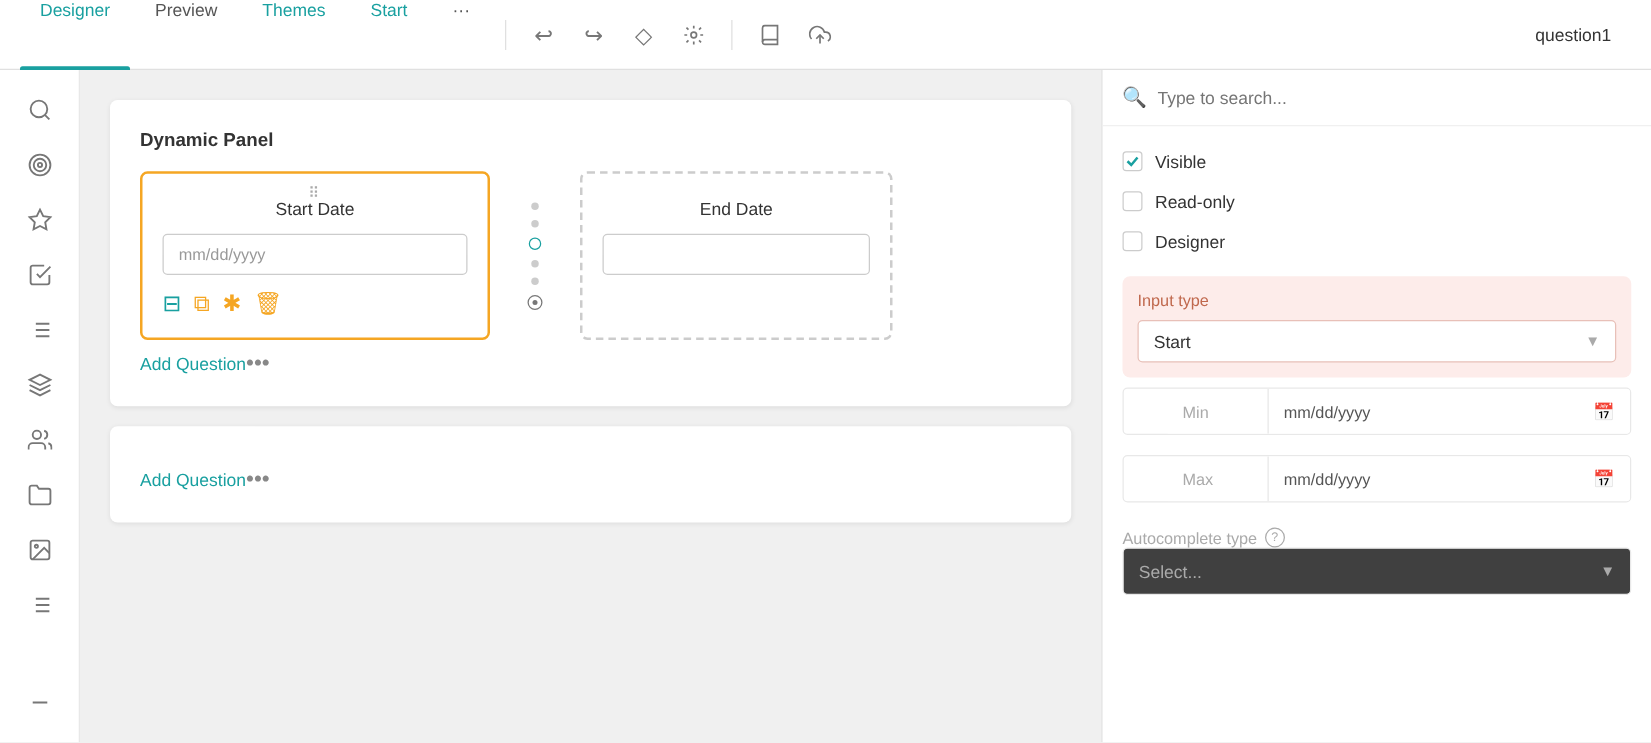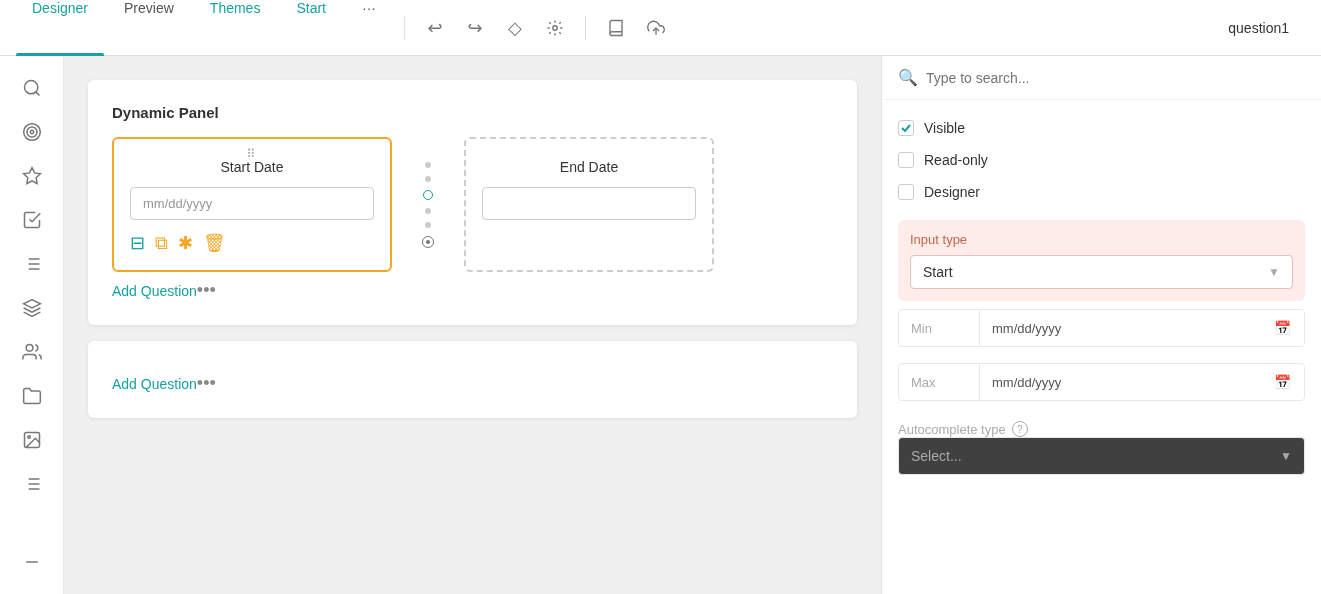--- a/index.html
+++ b/index.html
@@ -146,21 +146,21 @@
       width: 100%; padding: 8px 12px; border: 1px solid #e8c0b8;
       border-radius: 4px; font-size: 14px; background: #fff;
       display: flex; align-items: center; justify-content: space-between;
       cursor: pointer; color: #333;
     }
     .select-arrow { color: #aaa; font-size: 12px; }
 
     
     .field-row {
       display: flex; align-items: center; border: 1px solid #e8e8e8;
-      border-radius: 4px; margin: 8px 16px; overflow: hidden;
+      border-radius: 4px; margin: 8px 16px; overflow: hidden; padding-left: 35px;
     }
     .field-label {
       width: 80px; padding: 10px 12px; font-size: 13px; color: #aaa;
       background: #fff; flex-shrink: 0;
     }
     .field-value {
       flex: 1; padding: 10px 12px; font-size: 13px; color: #555;
       border-left: 1px solid #e8e8e8; background: #fff;
       display: flex; align-items: center; justify-content: space-between;
     }

